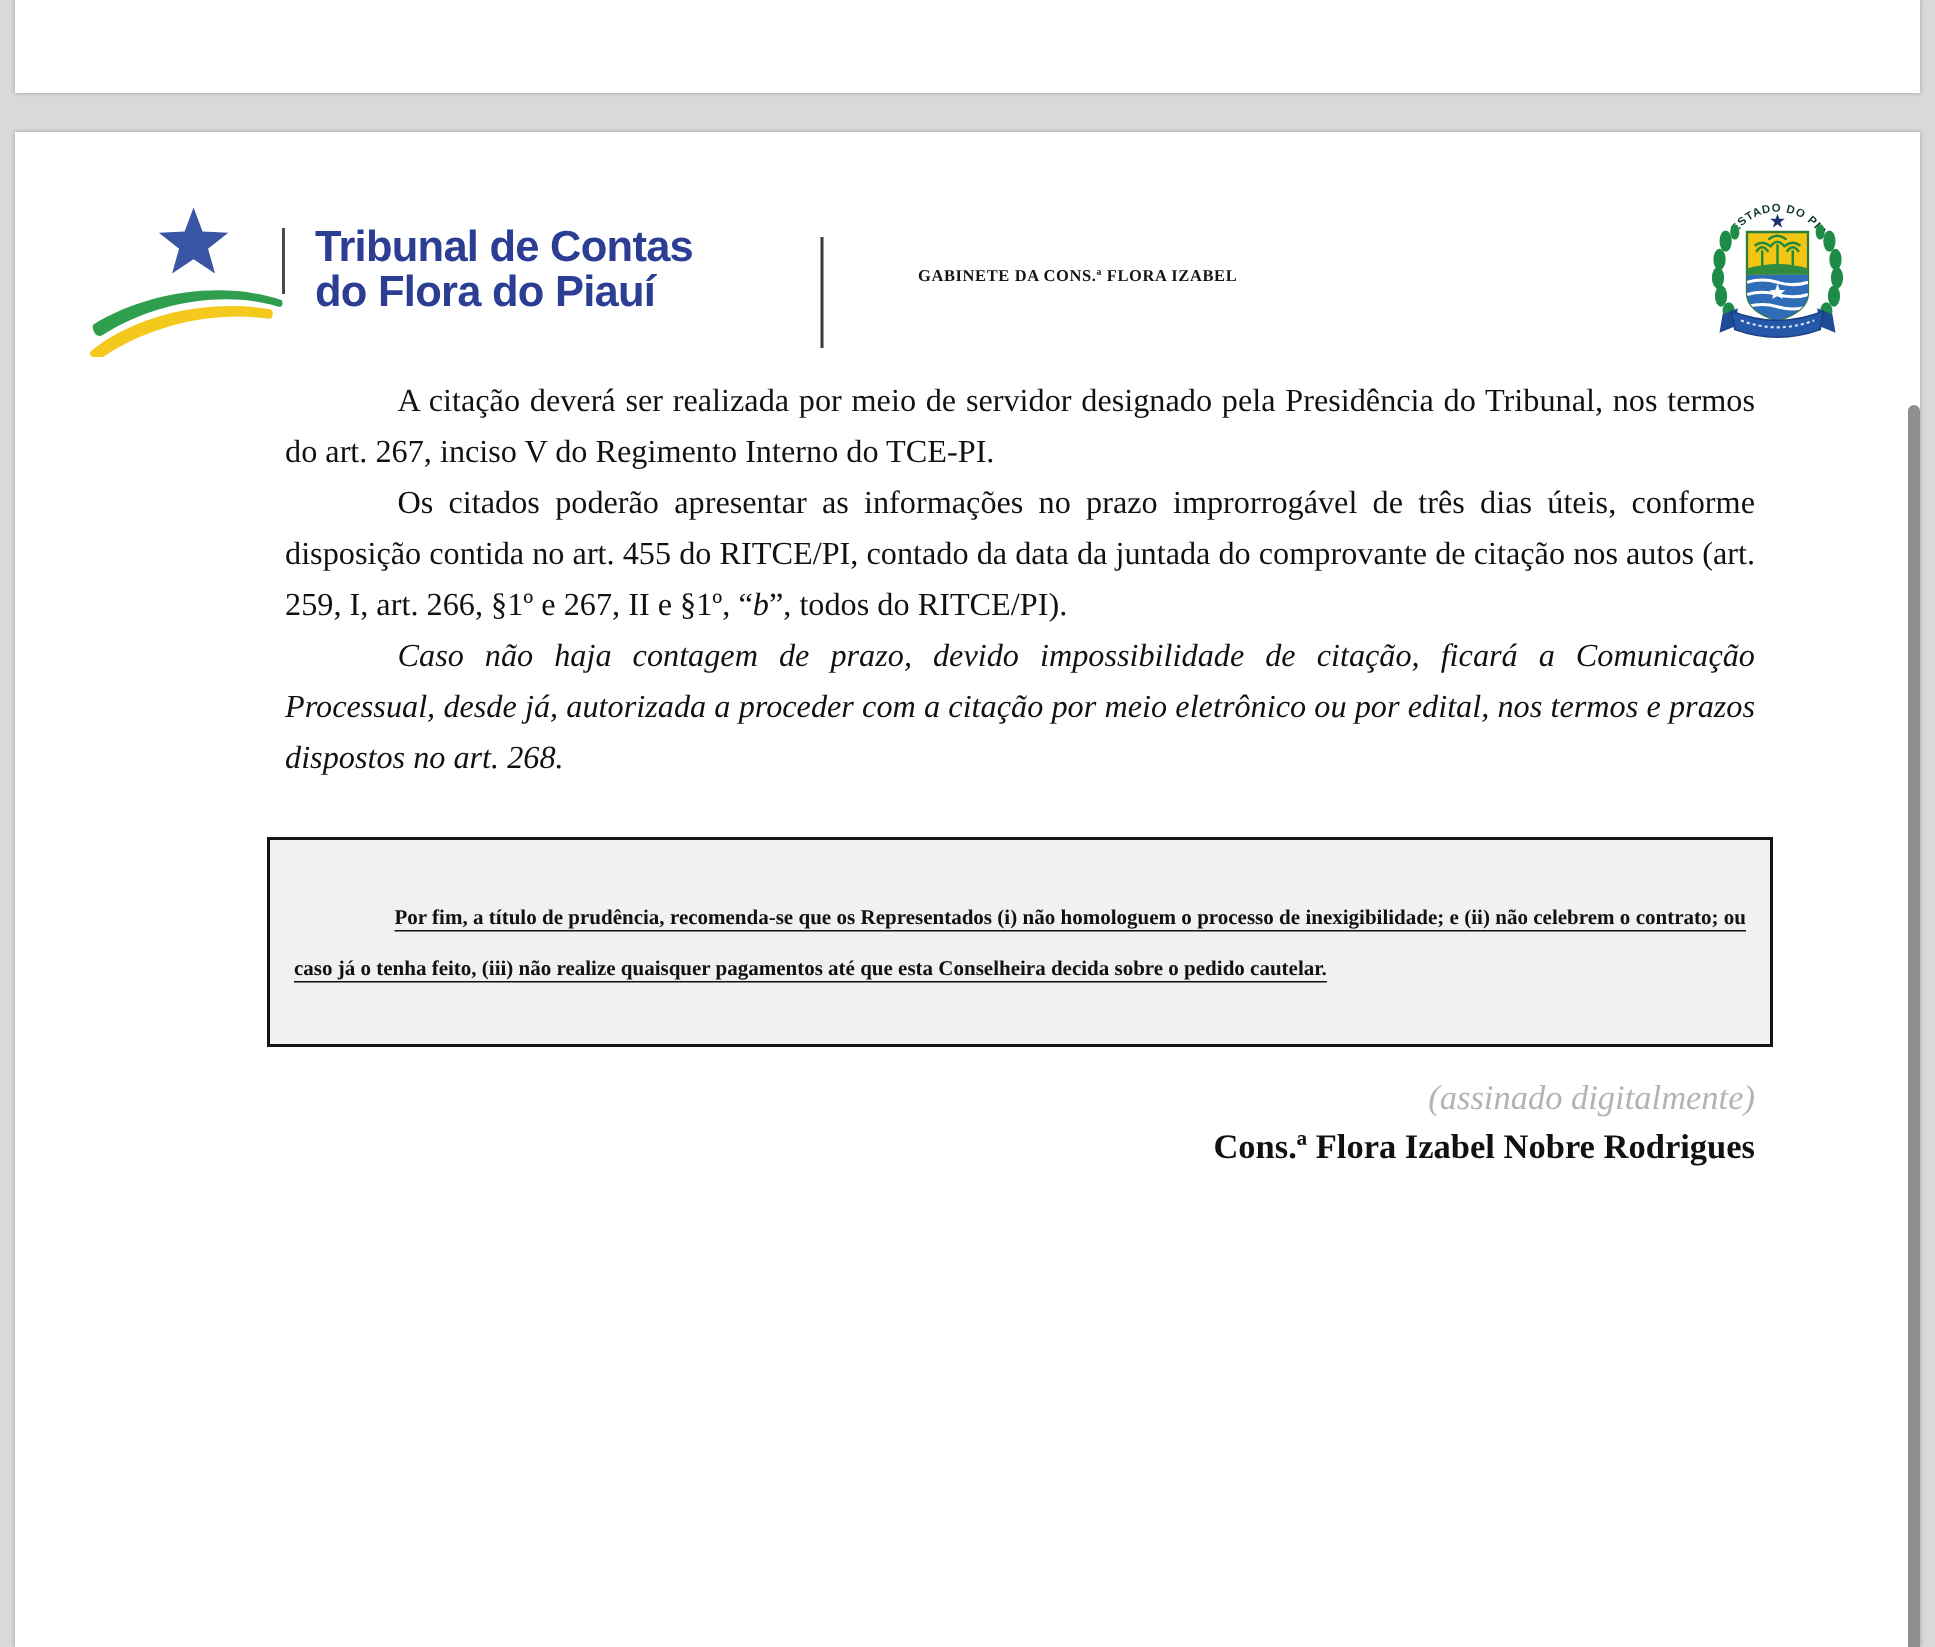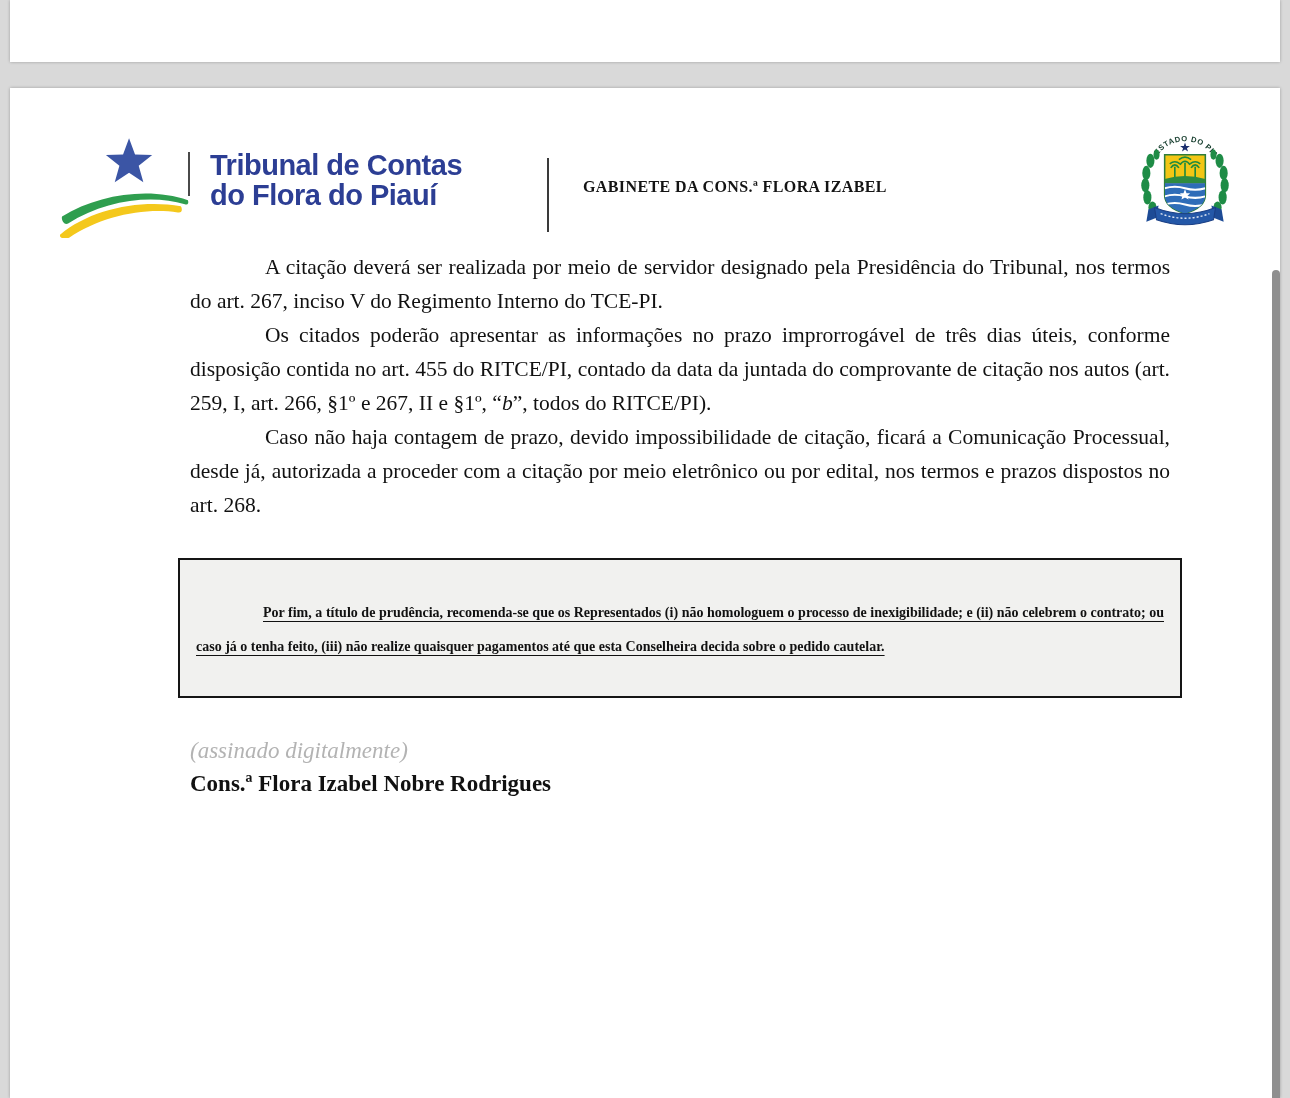--- a/index.html
+++ b/index.html
@@ -22,52 +22,52 @@
   .logo-mark{position:absolute;left:50px;top:48px;width:132px;height:102px;}
   .v-divider-1{position:absolute;left:178px;top:64px;width:2px;height:44px;background:#4a4a4a;}
   .org-name{
     position:absolute;left:200px;top:62px;
     font-family:"Liberation Sans",sans-serif;font-weight:bold;
     font-size:29px;line-height:30px;letter-spacing:-0.5px;
     color:var(--brand-blue,#2c3e94);
   }
   .v-divider-2{position:absolute;left:537px;top:70px;width:2px;height:74px;background:#3a3a3a;}
   .office-label{
-    position:absolute;left:573px;top:90px;
+    position:absolute;left:602px;top:90px;
     font-family:"Liberation Serif",serif;font-weight:bold;
-    font-size:16px;letter-spacing:0.4px;color:#141414;
+    font-size:11px;letter-spacing:0.4px;color:#141414;
   }
   .state-crest{position:absolute;left:1126px;top:28px;width:98px;height:118px;}
 
   
   .doc-body{padding:0 110px 0 180px;}
   .doc-body p{
     margin:0;font-size:21.5px;line-height:34px;
     text-align:justify;text-indent:75px;
   }
   .p1{margin-top:18px;}
   .p2{margin-top:32px;}
-  .p3{margin-top:34px;}
+  .p3{margin-top:34px;font-style:italic;}
   .b{font-weight:normal;}
   .i{font-style:italic;}
 
   .highlight-box{
     margin:36px -12px 0 -12px;
     border:2px solid #151515;
     background:var(--box-bg,#f1f1ef);
     padding:36px 16px 32px 16px;
   }
   .highlight-box p{
     margin:0;font-size:14px;line-height:34px;
     text-align:justify;text-indent:67px;
     font-weight:bold;text-decoration:underline;
     text-underline-offset:4px;
   }
 
-  .signature{margin-top:38px;text-align:left;}
+  .signature{margin-top:19px;text-align:right;}
   .sig-note{font-style:italic;font-size:23px;line-height:30px;color:var(--muted-gray,#b3b3b3);}
   .sig-name{font-weight:bold;font-size:23px;line-height:32px;margin-top:2px;}
   .sig-role{font-size:23px;line-height:32px;}
 
   
   .scrollbar-track{position:absolute;right:0;top:0;width:10px;height:1098px;}
   .scrollbar-thumb{
     position:absolute;left:1272px;top:270px;width:8px;height:828px;
     background:var(--scrollbar,#8f8f8f);border-radius:4px 4px 0 0;
   }

